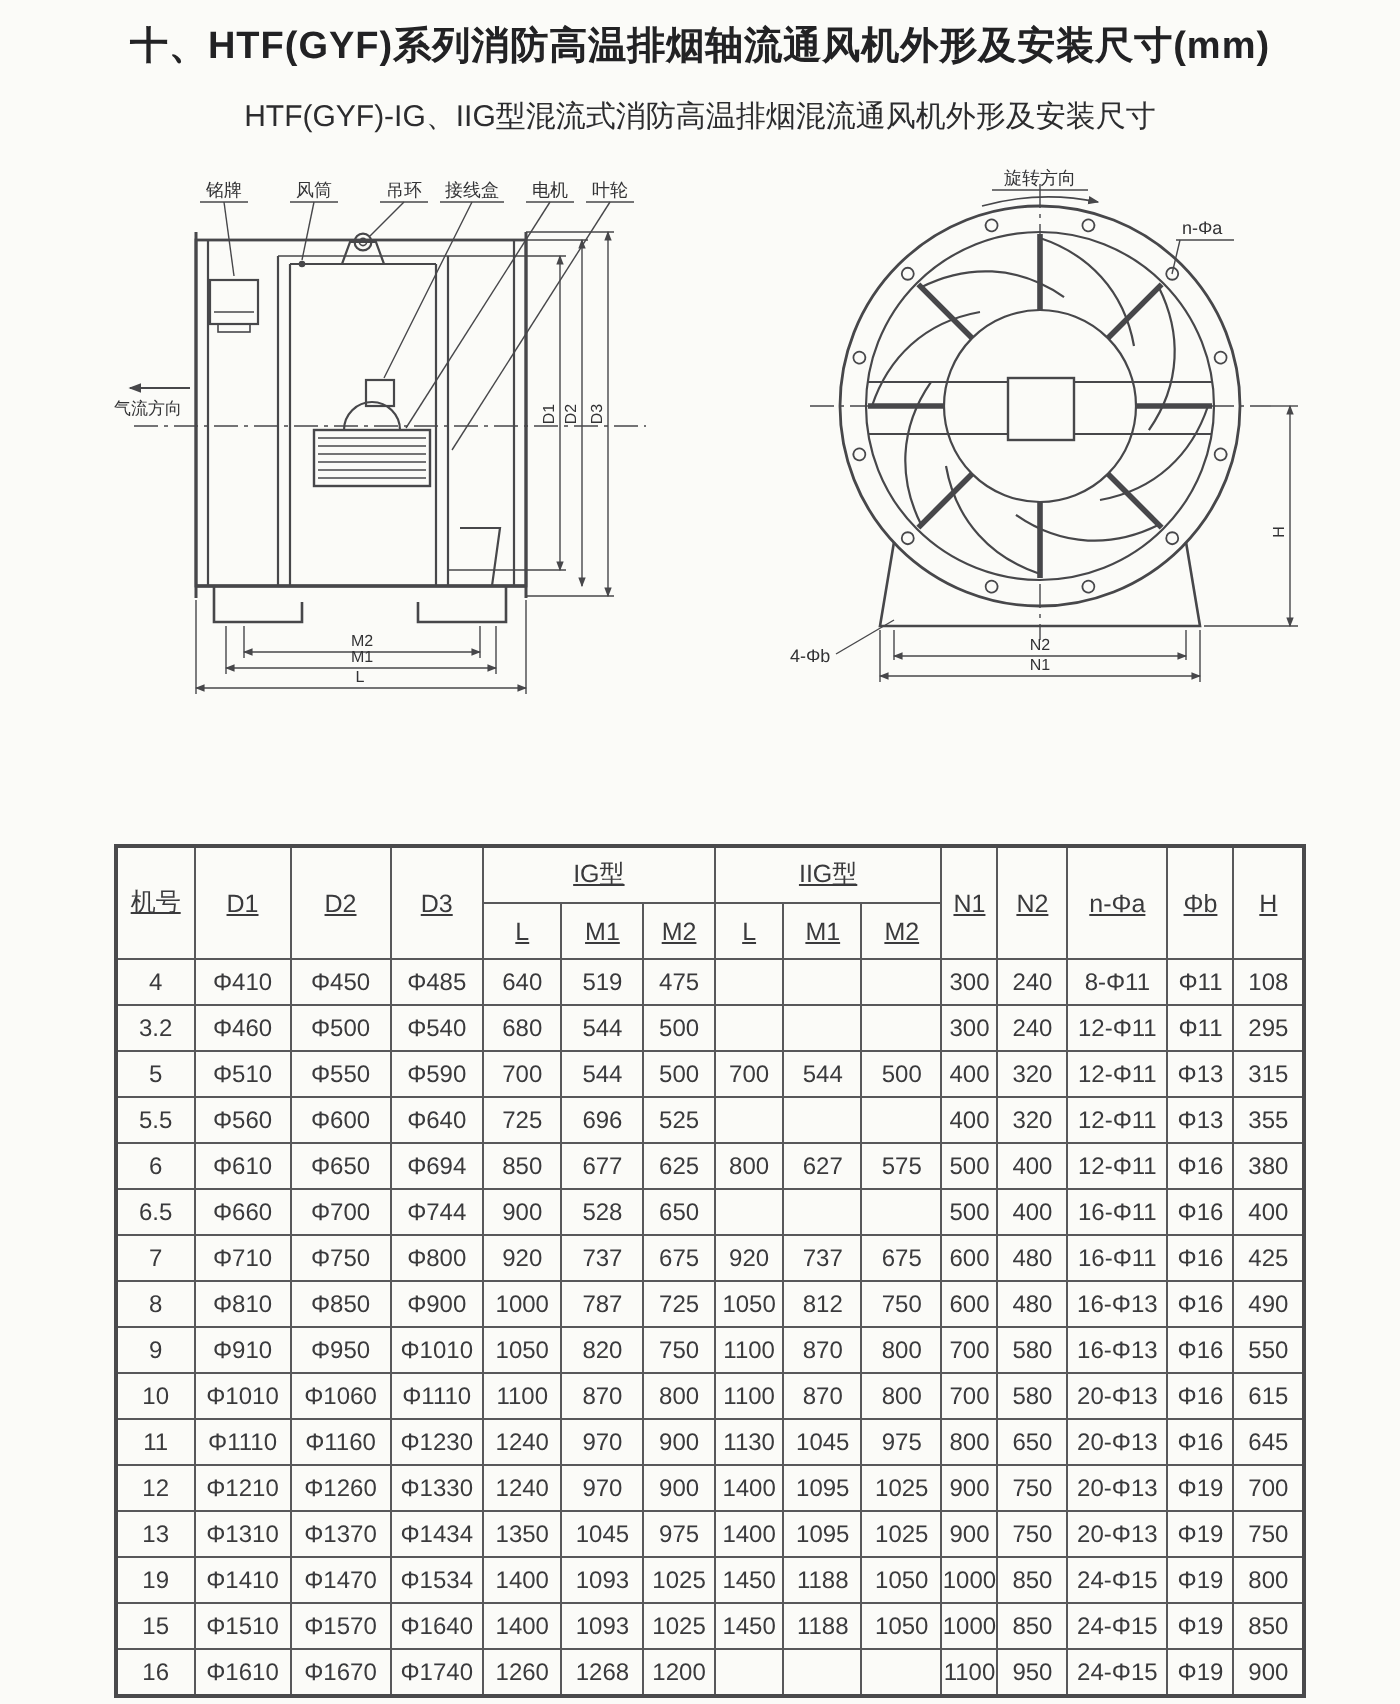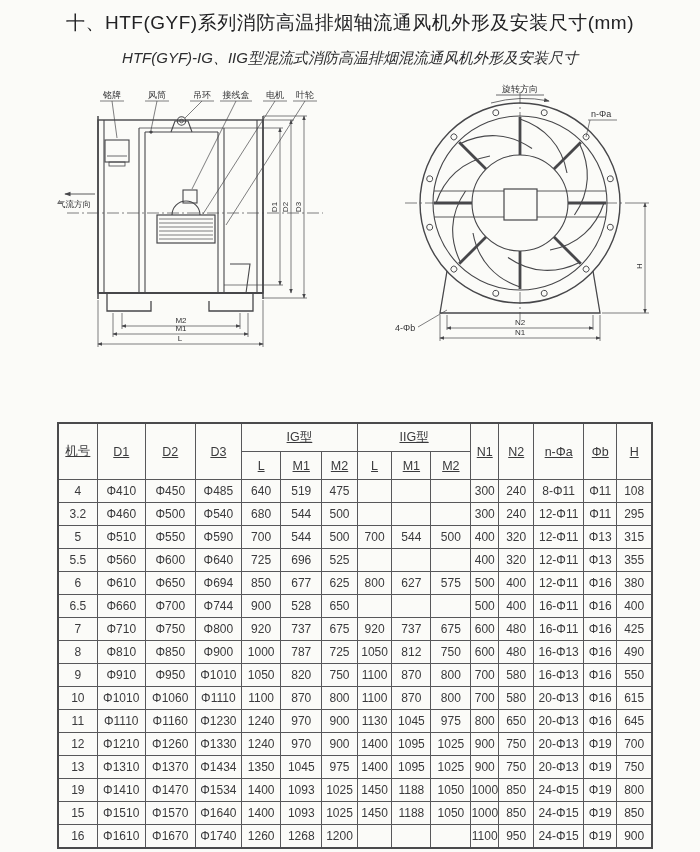--- a/index.html
+++ b/index.html
@@ -3,26 +3,26 @@
 <meta charset="utf-8">
 <style>
   html,body { margin:0; padding:0; background:#e8e8e6; }
   .page {
     position:relative; width:700px; height:852px; margin:0 auto;
     background:#fbfbf8; overflow:hidden;
     font-family:"Liberation Sans", sans-serif; color:#2e2e30;
   }
   .title {
     position:absolute; top:10px; left:0; width:100%;
-    text-align:center; font-size:19px; font-weight:normal;
+    text-align:center; font-size:19px; font-weight:bold;
     letter-spacing:0.5px; color:#222224;
   }
   .subtitle {
     position:absolute; top:49px; left:0; width:100%;
-    text-align:center; font-size:15px; color:#2c2c2e;font-style:italic;
+    text-align:center; font-size:15px; color:#2c2c2e;
   }
   svg.sideview  { position:absolute; left:55px;  top:80px; }
   svg.frontview { position:absolute; left:393px; top:80px; }
   svg text { fill:#333335; }
   .spec-table {
     position:absolute; left:57px; top:422px; width:596px;
     border-collapse:collapse; table-layout:fixed;
     border:2px solid #4a4a4c;
   }
   .spec-table th, .spec-table td {

